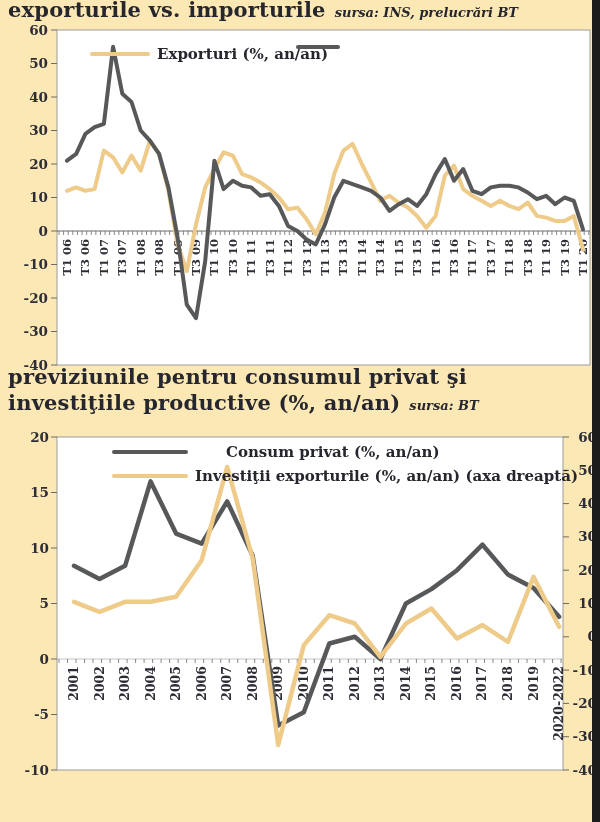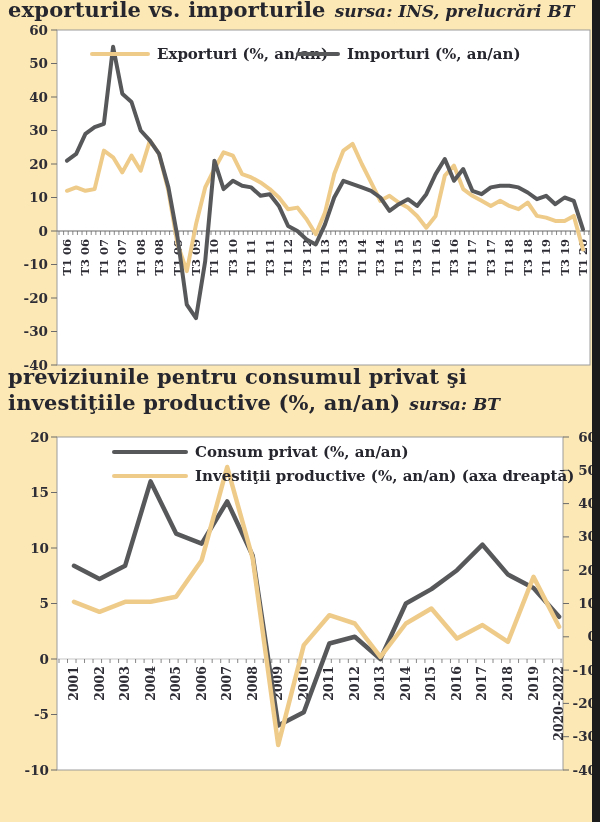--- a/index.html
+++ b/index.html
@@ -2,34 +2,34 @@
 <html><head>
 <meta charset="utf-8">
 <style>
   html,body{margin:0;padding:0;}
   body{width:600px;height:822px;position:relative;overflow:hidden;
        font-family:"DejaVu Serif", serif;}
   #page{position:absolute;inset:0;background:#FBE8B4;}
   #right-border{position:absolute;top:0;right:0;width:8px;height:822px;background:#1c1c1c;}
   .chart-title{position:absolute;left:8px;color:#26262e;font-weight:bold;
                font-size:21px;line-height:26px;letter-spacing:.2px;}
-  .src{font-size:17px;font-style:italic;font-weight:bold;margin-left:9px;letter-spacing:0;}
+  .src{font-size:13px;font-style:italic;font-weight:bold;margin-left:9px;letter-spacing:0;}
   #title1{top:-3px;width:580px;}
   #title2{top:364px;width:552px;}
   svg{position:absolute;left:0;}
   #c1{top:25px;}
   #c2{top:430px;}
   .legend-item{position:absolute;display:flex;align-items:center;
                font-weight:bold;font-size:15px;color:#26262e;white-space:nowrap;}
   .swatch{display:inline-block;height:4px;border-radius:2px;margin-right:7px;}
   .swatch-tan{background:#EFCB8A;}
   .swatch-gray{background:#57585A;}
   #lg1a{left:90px;top:45px;}  #lg1a .swatch{width:60px;}
   #lg1b{left:296px;top:45px;} #lg1b .swatch{width:44px;}
-  #lg2a{left:112px;top:443px;} #lg2a .swatch{width:76px;}
+  #lg2a{left:112px;top:443px;gap:31px;} #lg2a .swatch{width:76px;}
   #lg2b{left:112px;top:467px;} #lg2b .swatch{width:76px;}
 </style>
 </head>
 <body>
 
 <div id="page">
 
   <div class="chart-title" id="title1"><span>exporturile vs. importurile</span><span class="src">sursa: INS, prelucrări BT</span></div>
 
   <svg id="c1" width="600" height="350" viewBox="0 25 600 350">
@@ -205,21 +205,20 @@
       <polyline points="67.0,190.8 76.2,187.4 85.4,190.8 94.6,189.1 103.9,150.6 113.1,157.3 122.3,172.4 131.5,155.6 140.7,170.7 149.9,140.6 159.1,153.9 168.4,190.8 177.6,244.4 186.8,271.2 196.0,224.3 205.2,187.4 214.4,169.0 223.6,152.3 232.9,155.6 242.1,174.1 251.3,177.4 260.5,182.4 269.7,189.1 278.9,197.5 288.1,209.2 297.4,207.6 306.6,219.3 315.8,234.3 325.0,212.6 334.2,174.1 343.4,150.6 352.6,143.9 361.8,164.0 371.1,182.4 380.3,200.8 389.5,195.8 398.7,202.5 407.9,207.6 417.1,215.9 426.3,227.7 435.6,215.9 444.8,175.7 454.0,165.7 463.2,189.1 472.4,195.8 481.6,200.8 490.8,205.9 500.1,200.8 509.3,205.9 518.5,209.2 527.7,202.5 536.9,215.9 546.1,217.6 555.3,220.9 564.6,220.9 573.8,215.9 583.0,249.4" fill="none" stroke="#EFCB8A" stroke-width="4" stroke-linejoin="round" stroke-linecap="round"></polyline>
       <polyline points="67.0,160.7 76.2,153.9 85.4,133.8 94.6,127.2 103.9,123.8 113.1,46.8 122.3,93.7 131.5,102.0 140.7,130.5 149.9,140.6 159.1,153.9 168.4,187.4 177.6,237.7 186.8,304.7 196.0,318.1 205.2,261.1 214.4,160.7 223.6,189.1 232.9,180.8 242.1,185.8 251.3,187.4 260.5,195.8 269.7,194.2 278.9,205.9 288.1,226.0 297.4,231.0 306.6,239.4 315.8,244.4 325.0,224.3 334.2,197.5 343.4,180.8 352.6,184.1 361.8,187.4 371.1,190.8 380.3,197.5 389.5,210.9 398.7,204.2 407.9,199.2 417.1,205.9 426.3,194.2 435.6,174.1 444.8,159.0 454.0,180.8 463.2,169.0 472.4,190.8 481.6,194.2 490.8,187.4 500.1,185.8 509.3,185.8 518.5,187.4 527.7,192.5 536.9,199.2 546.1,195.8 555.3,204.2 564.6,197.5 573.8,200.8 583.0,229.3" fill="none" stroke="#57585A" stroke-width="4" stroke-linejoin="round" stroke-linecap="round"></polyline>
     </svg>
 
   <div class="legend-item" id="lg1a">
     <span class="swatch swatch-tan"></span>
     <span>Exporturi (%, an/an)</span>
   </div>
   <div class="legend-item" id="lg1b">
     <span class="swatch swatch-gray"></span>
-    <span>Importuri (%, an/an)</span>
   </div>
 
   <div class="chart-title" id="title2"><span>previziunile pentru consumul privat şi investiţiile productive (%, an/an)</span><span class="src">sursa: BT</span></div>
 
   <svg id="c2" width="600" height="352" viewBox="0 430 600 352">
       <rect x="57" y="437" width="506" height="333" fill="#ffffff" stroke="#9c9c9c" stroke-width="1"></rect>
       <line x1="57" y1="659" x2="563" y2="659" stroke="#c6c6c6" stroke-width="1.2"></line>
       <line x1="59" y1="659" x2="59" y2="663" stroke="#6b6b6b" stroke-width="0.8"></line>
       <line x1="67.51" y1="659" x2="67.51" y2="663" stroke="#6b6b6b" stroke-width="0.8"></line>
       <line x1="76.02000000000001" y1="659" x2="76.02000000000001" y2="663" stroke="#6b6b6b" stroke-width="0.8"></line>
@@ -339,17 +338,17 @@
       <polyline points="74.0,565.8 99.5,579.1 125.1,565.8 150.6,481.4 176.1,533.6 201.7,543.6 227.2,501.4 252.7,555.8 278.2,725.6 303.8,712.3 329.3,643.5 354.8,636.8 380.4,659.0 405.9,603.5 431.4,589.1 457.0,570.2 482.5,544.7 508.0,574.6 533.5,588.0 559.1,616.8" fill="none" stroke="#57585A" stroke-width="4.5" stroke-linejoin="round" stroke-linecap="round"></polyline>
       <polyline points="74.0,601.8 99.5,611.8 125.1,601.8 150.6,601.8 176.1,596.8 201.7,560.2 227.2,467.0 252.7,558.5 278.2,745.0 303.8,645.1 329.3,615.2 354.8,623.5 380.4,656.8 405.9,623.5 431.4,608.5 457.0,638.5 482.5,625.1 508.0,641.8 533.5,576.9 559.1,626.8" fill="none" stroke="#EFCB8A" stroke-width="4.5" stroke-linejoin="round" stroke-linecap="round"></polyline>
     </svg>
 
   <div class="legend-item" id="lg2a">
     <span class="swatch swatch-gray"></span>
     <span>Consum privat (%, an/an)</span>
   </div>
   <div class="legend-item" id="lg2b">
     <span class="swatch swatch-tan"></span>
-    <span>Investiţii productive (%, an/an) (axa dreaptă)</span>
+    <span>Investiţii exporturile (%, an/an) (axa dreaptă)</span>
   </div>
 
   <div id="right-border"></div>
 </div>
 
 </body></html>

